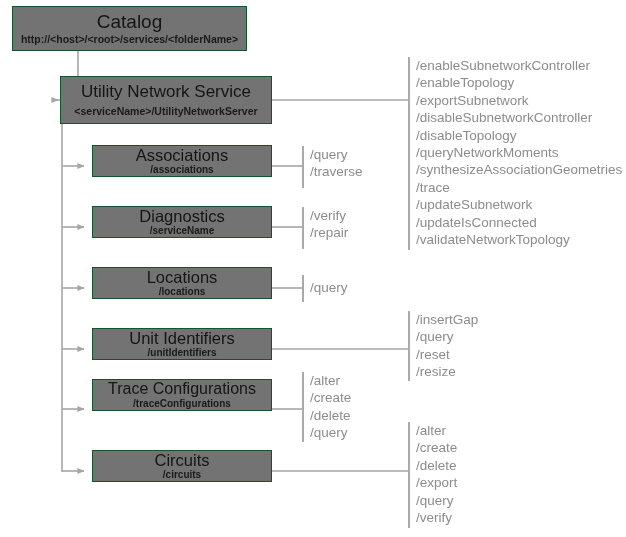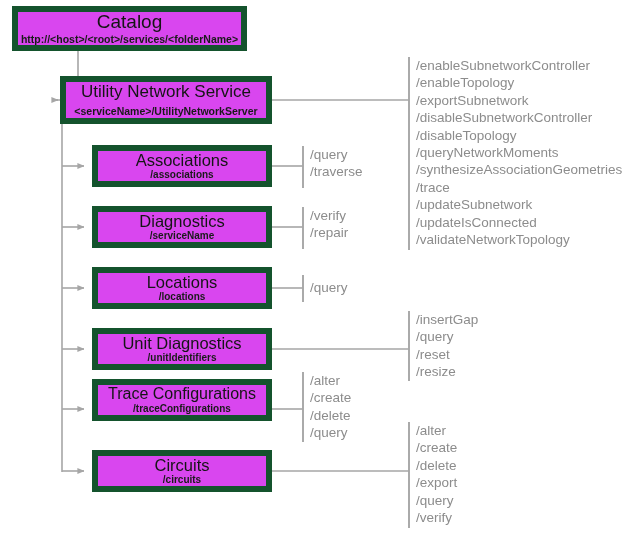--- a/index.html
+++ b/index.html
@@ -25,22 +25,22 @@
     top: 0;
     width: 626px;
     height: 537px;
     pointer-events: none;
   }
 
   
   .node {
     position: absolute;
     box-sizing: border-box;
-    background: #d946ef;
-    border: 6px solid #14532d;
+    background: #737373;
+    border: 1px solid #14532d;
     box-shadow: 0 0 0 0 transparent;
     display: flex;
     flex-direction: column;
     align-items: center;
     justify-content: center;
     text-align: center;
     color: #151515;
     z-index: 3;
   }
   .node .title {
@@ -58,21 +58,21 @@
   }
 
   .node.catalog        { left: 12px;  top: 6px;   width: 235px; height: 45px; }
   .node.catalog .title    { font-size: 19px; margin-bottom: 2px; }
   .node.catalog .subtitle { font-size: 10.5px; }
 
   .node.service        { left: 60px;  top: 76px;  width: 212px; height: 48px; }
   .node.service .title    { font-size: 17px; margin-bottom: 6px; }
   .node.service .subtitle { font-size: 10.5px; }
 
-  .node.child          { left: 92px;  width: 180px; height: 42px; }
+  .node.child          { left: 92px;  width: 180px; height: 32px; }
   .node.child .title      { font-size: 16.5px; margin-bottom: 1px; }
   .node.child .subtitle   { font-size: 10px; }
 
   .node.associations   { top: 145px; }
   .node.diagnostics    { top: 206px; }
   .node.locations      { top: 267px; }
   .node.unitids        { top: 328px; }
   .node.traceconfigs   { top: 379px; }
   .node.circuits       { top: 450px; }
 
@@ -168,21 +168,21 @@
     <span class="title">Diagnostics</span>
     <span class="subtitle">/serviceName</span>
   </div>
 
   <div class="node child locations">
     <span class="title">Locations</span>
     <span class="subtitle">/locations</span>
   </div>
 
   <div class="node child unitids">
-    <span class="title">Unit Diagnostics</span>
+    <span class="title">Unit Identifiers</span>
     <span class="subtitle">/unitIdentifiers</span>
   </div>
 
   <div class="node child traceconfigs">
     <span class="title">Trace Configurations</span>
     <span class="subtitle">/traceConfigurations</span>
   </div>
 
   <div class="node child circuits">
     <span class="title">Circuits</span>

